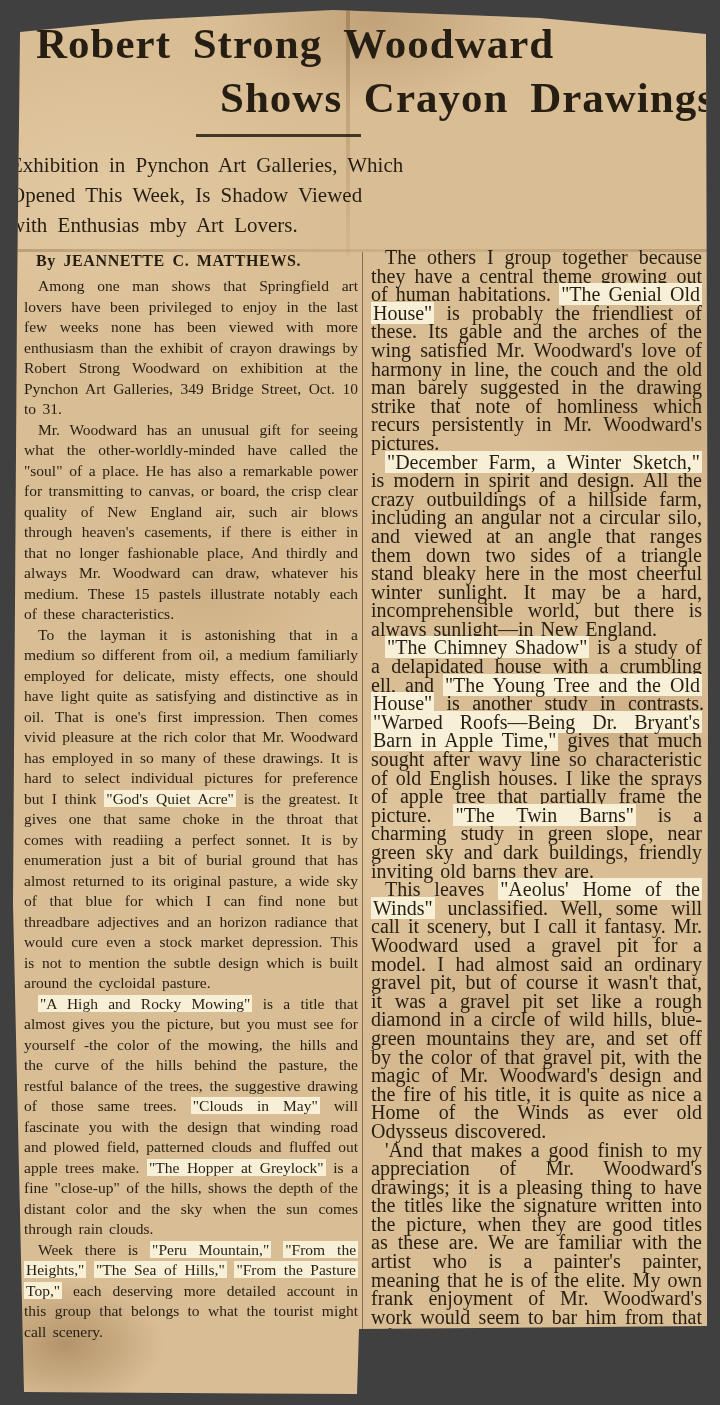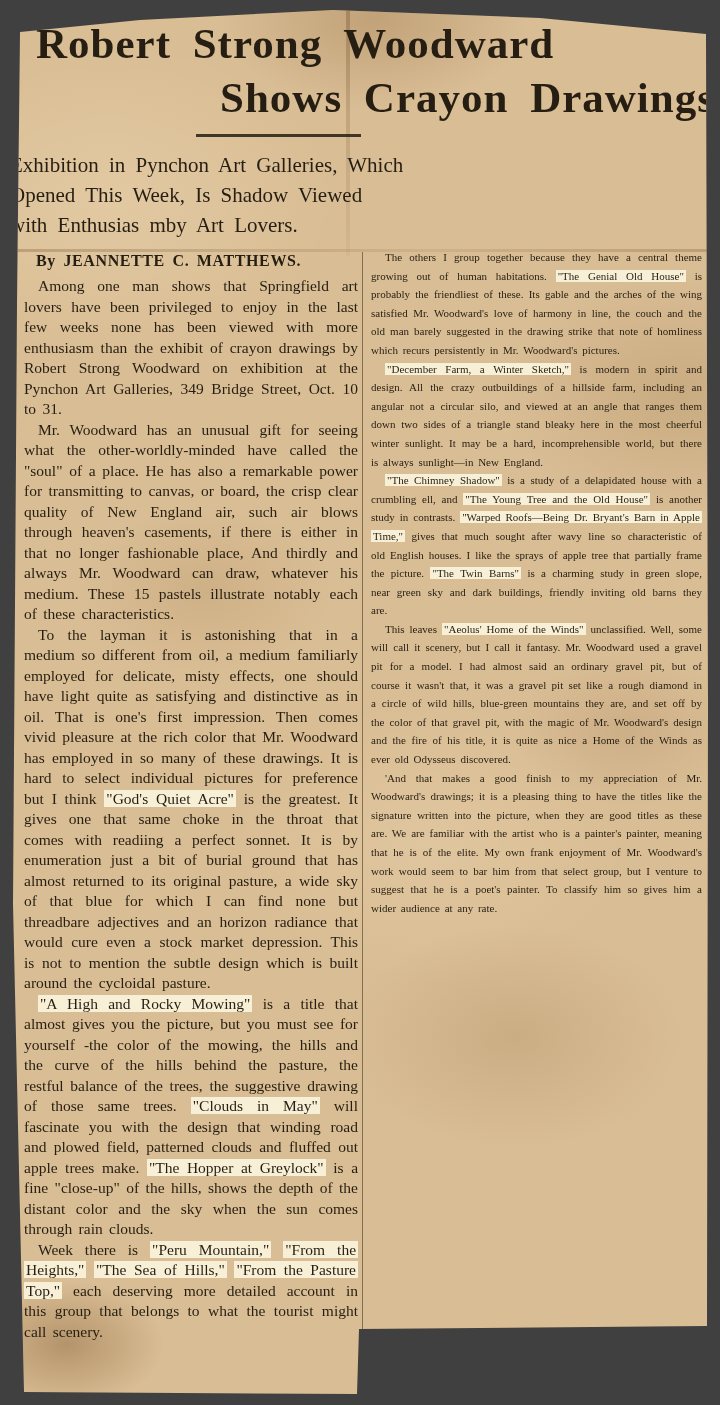--- a/index.html
+++ b/index.html
@@ -53,21 +53,21 @@
   .cols { position:absolute; top:244px; left:14px; right:8px; display:flex; }
   .col-left  { width:334px; }
   .col-rule  { width:1px; background:rgba(60,45,25,.55); margin:4px 4px 0 4px; }
   .col-right { flex:1; padding-left:4px; }
   .byline {
     margin:4px 0 6px 0; text-indent:12px;
     font-weight:bold; font-size:16px; letter-spacing:.6px; word-spacing:3px;
   }
   .para { margin:0; text-indent:14px; text-align:justify; }
   .col-left  .para { font-size:15.5px; line-height:20.5px; word-spacing:2.5px; }
-  .col-right .para { font-size:11px;   line-height:18.6px; word-spacing:2px;font-family:Liberation Serif, serif; }
+  .col-right .para { font-size:20px;   line-height:18.6px; word-spacing:2px;font-family:Liberation Serif, serif; }
   .hl {
     background:var(--highlight,#f8f0d6);
     padding:0 2px;
     box-decoration-break:clone; -webkit-box-decoration-break:clone;
   }
 </style>
 </head>
 <body>
 
 <div class="stage">

